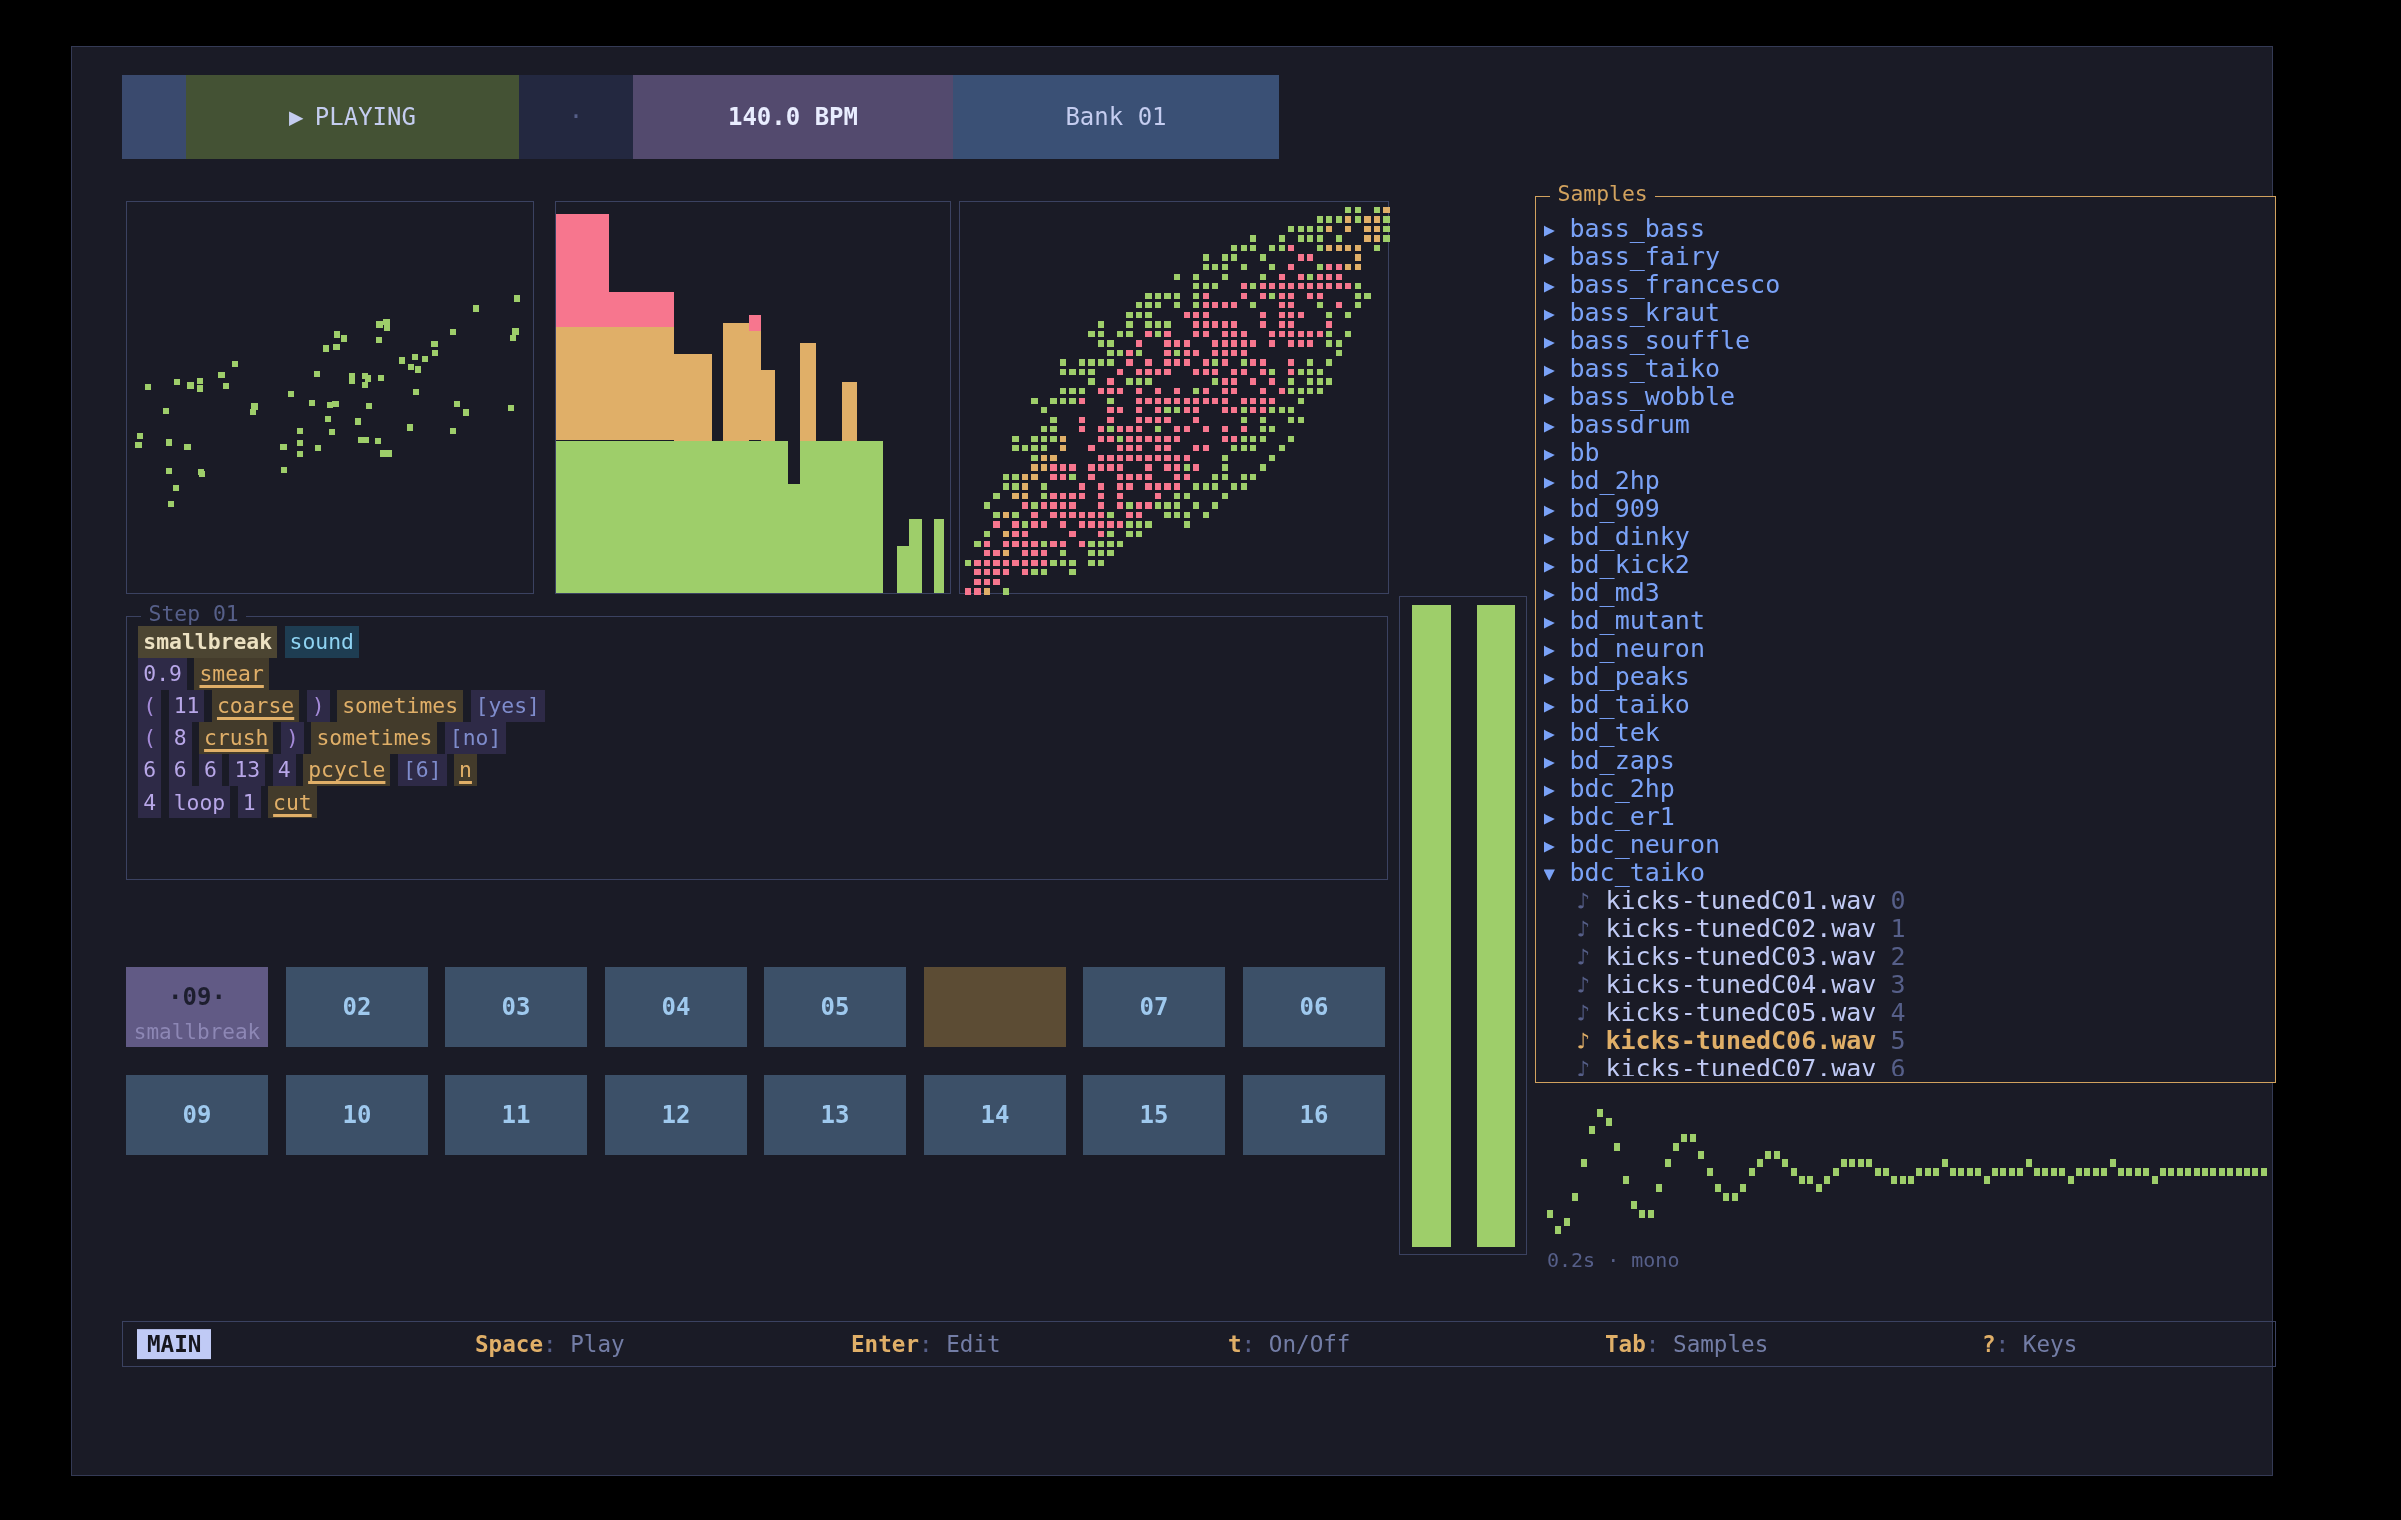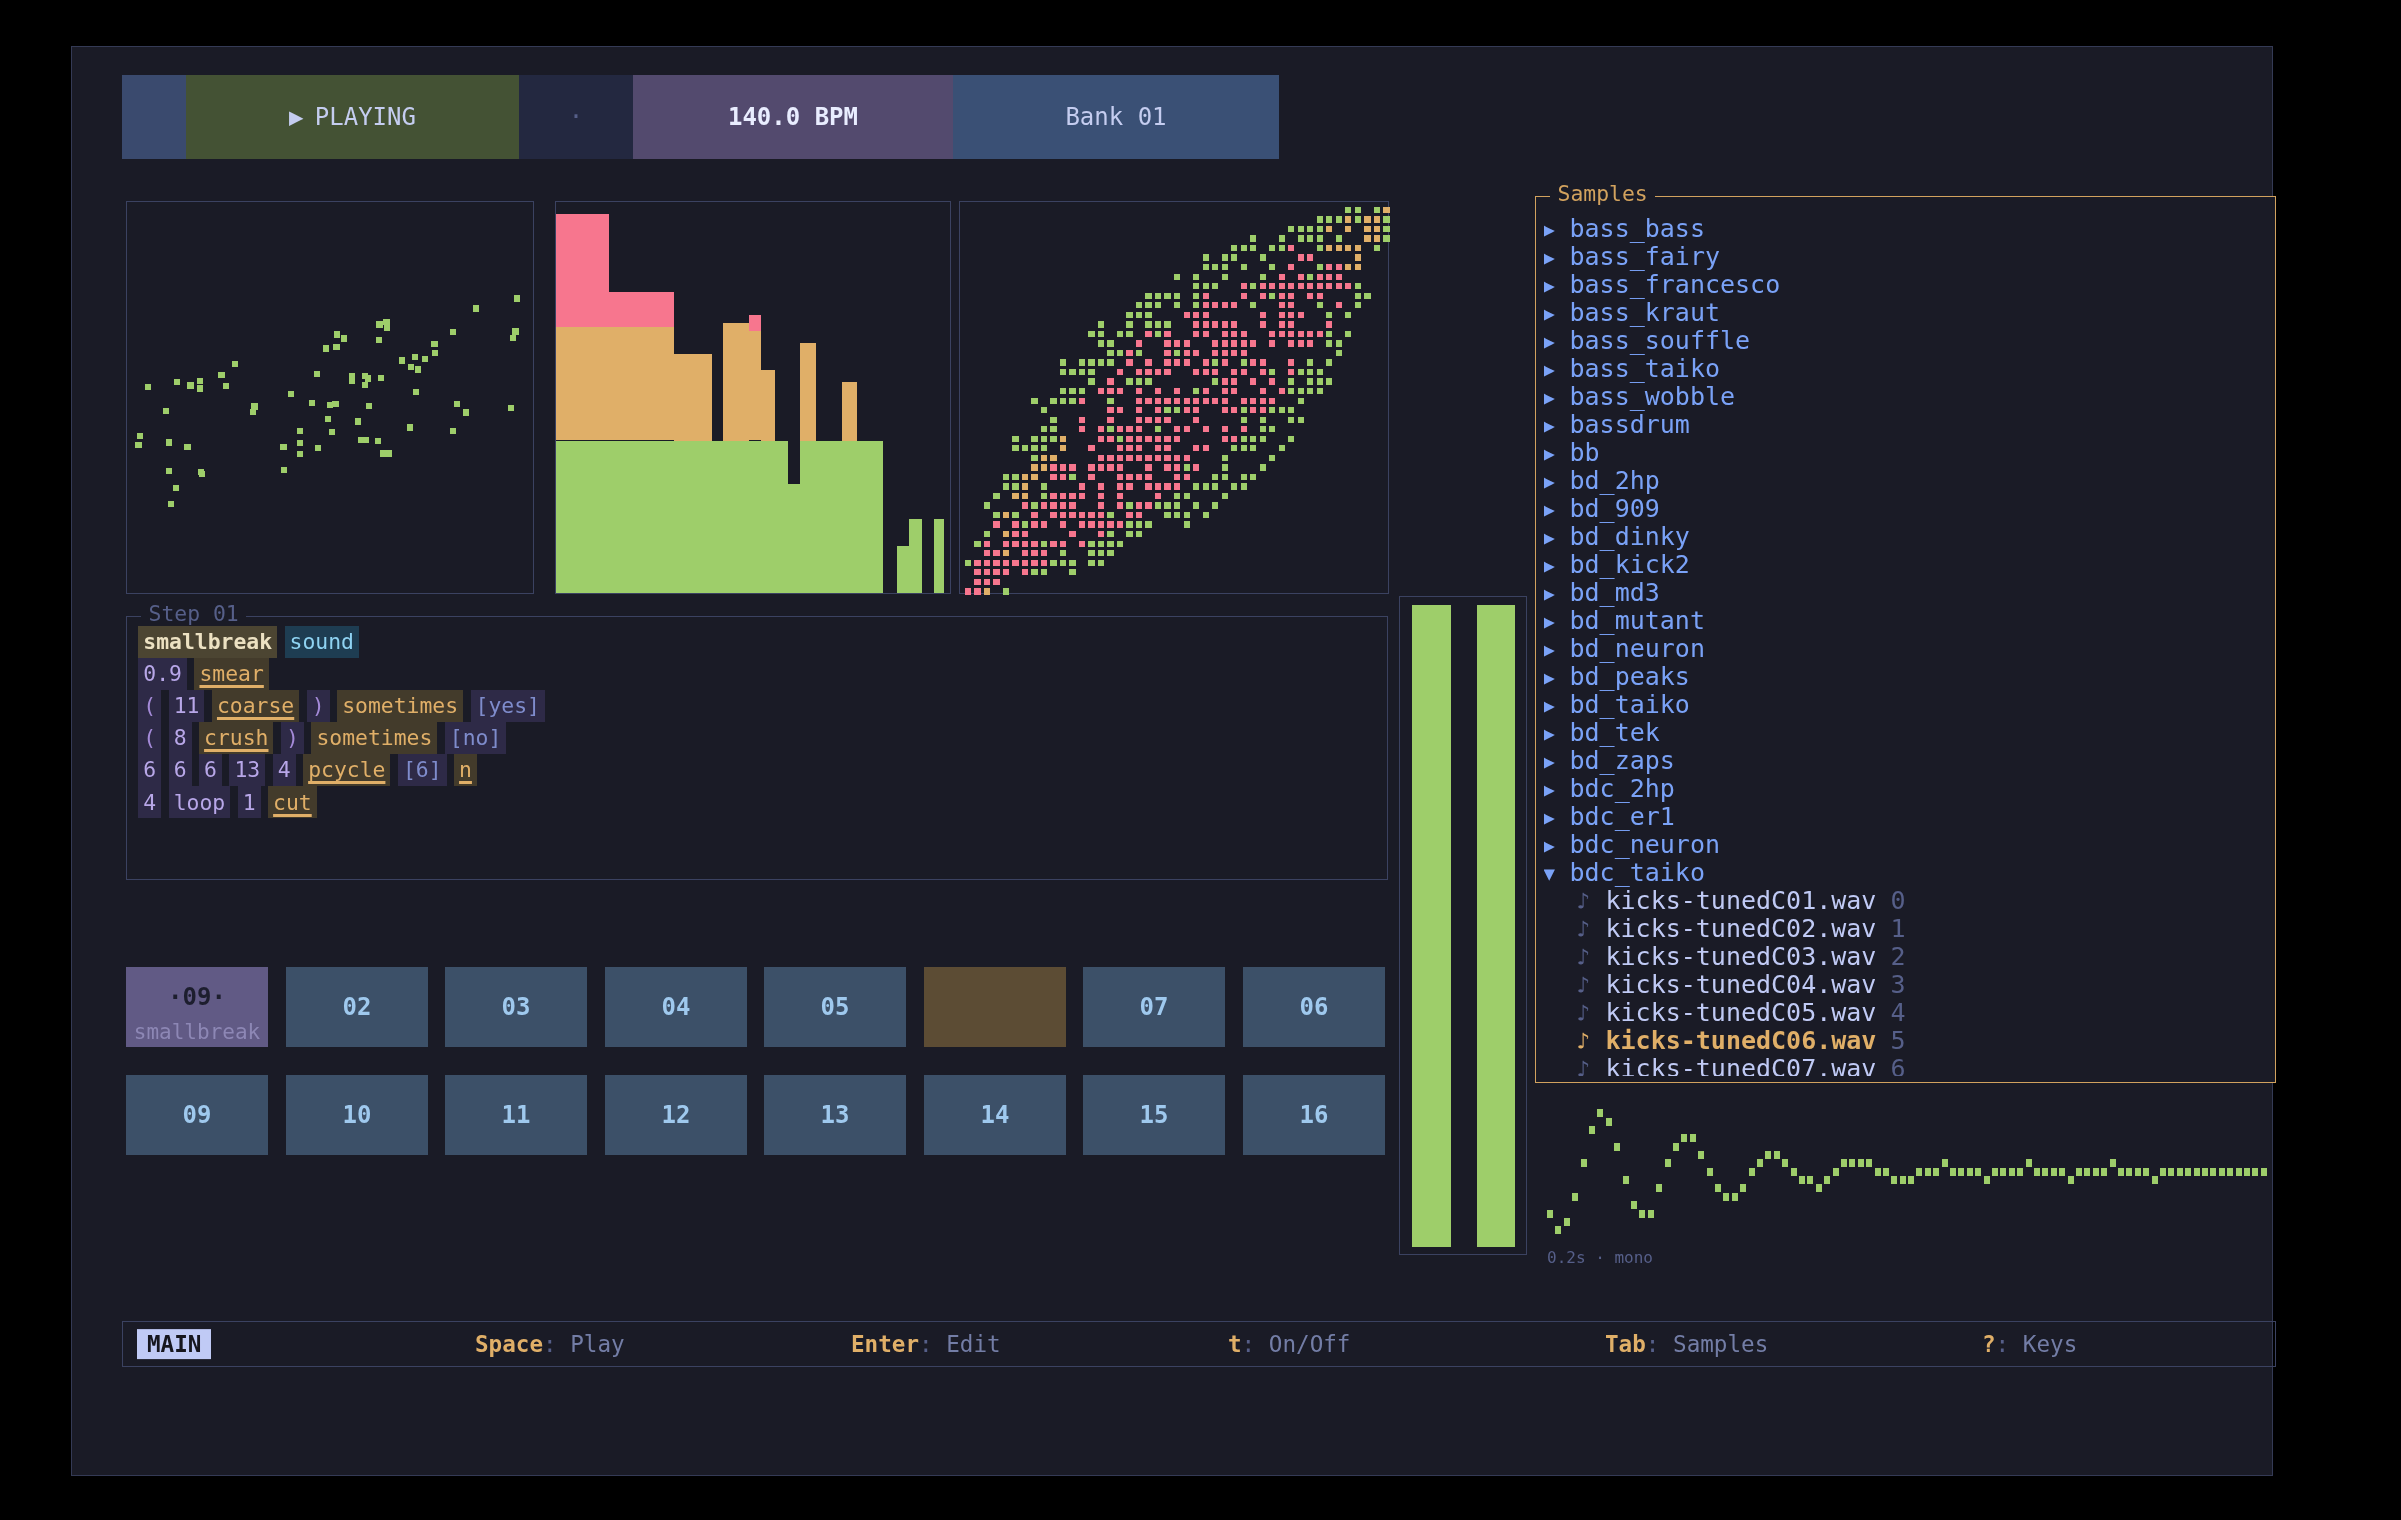--- a/index.html
+++ b/index.html
@@ -49,21 +49,21 @@
   .srow{height:28px;display:flex;align-items:center;white-space:pre;color:#7aa2f7;cursor:pointer;}
   .srow .tri{width:26px;color:#7aa2f7;font-size:19px;}
   .srow.file{color:#c0caf5;}
   .srow.file .note{width:29px;margin-left:33px;color:#565f89;font-size:22.6px;}
   .srow.file .idx{color:#565f89;margin-left:14px;}
   .srow.file.sel{color:#e0af68;font-weight:bold;}
   .srow.file.sel .note{color:#e0af68;}
   .srow.file.sel .idx{font-weight:normal;}
   
   #wave{position:absolute;left:1475px;top:1068px;width:722px;height:126px;}
-  #wave-label{position:absolute;left:1475px;top:1201px;font-size:16px;color:#565f89;white-space:pre;}
+  #wave-label{position:absolute;left:1475px;top:1201px;font-size:20px;color:#565f89;white-space:pre;}
   
   .bottombar{position:absolute;left:50px;top:1274px;width:2154px;height:46px;border:1.9px solid #3b4261;box-sizing:border-box;}
   .mode-badge{position:absolute;left:14px;top:50%;transform:translateY(-50%);background:#c0caf5;color:#16161e;font-weight:bold;font-size:22.6px;padding:1.9px 10px;}
   .hint{position:absolute;top:50%;transform:translateY(-50%);font-size:22.6px;white-space:pre;}
   .hint .hkey{color:#e0af68;font-weight:bold;}
   .hint .hsep{color:#565f89;}
   .hint .hdesc{color:#737da6;}
 </style>
 </head>
 <body>

